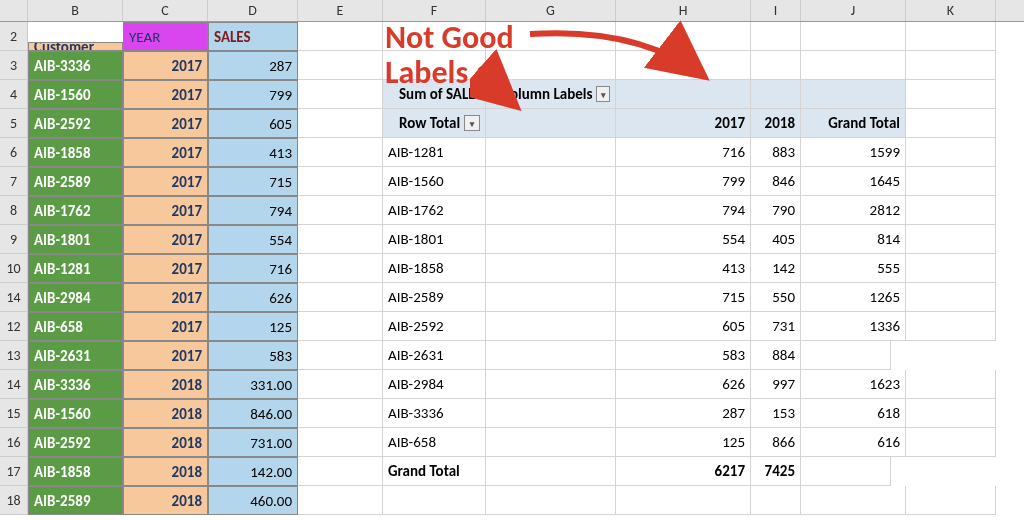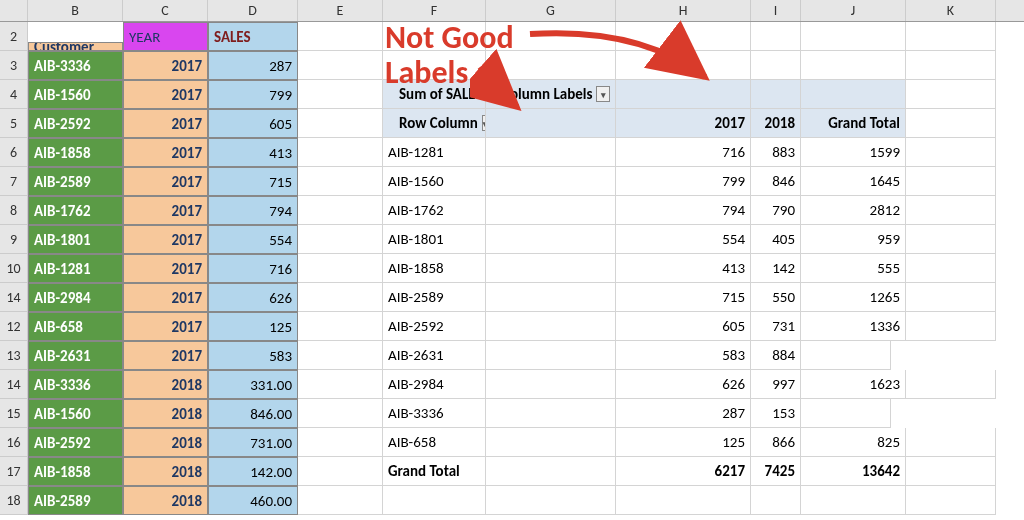--- a/index.html
+++ b/index.html
@@ -131,21 +131,21 @@
         <div class="cell cI pv-hdr"></div>
         <div class="cell cJ pv-hdr"></div>
         <div class="cell cK"></div>
       </div>
       <div class="row">
         <div class="cell cB cust-cell">AIB-2592</div>
         <div class="cell cC year-cell">2017</div>
         <div class="cell cD sales-cell">605</div>
         <div class="cell cE"></div>
         <div class="cell cF pv-hdr">
-          <span>Row Column</span>
+          <span>Row Total</span>
           <span class="dropdown">▾</span>
         </div>
         <div class="cell cG pv-hdr"></div>
         <div class="cell cH pv-hdr pv-num">2017</div>
         <div class="cell cI pv-hdr pv-num">2018</div>
         <div class="cell cJ pv-hdr pv-num">Grand Total</div>
         <div class="cell cK"></div>
       </div>
       <div class="row">
         <div class="cell cB cust-cell">AIB-1858</div>
@@ -185,21 +185,21 @@
       </div>
       <div class="row">
         <div class="cell cB cust-cell">AIB-1801</div>
         <div class="cell cC year-cell">2017</div>
         <div class="cell cD sales-cell">554</div>
         <div class="cell cE"></div>
         <div class="cell cF">AIB-1801</div>
         <div class="cell cG"></div>
         <div class="cell cH pv-num">554</div>
         <div class="cell cI pv-num">405</div>
-        <div class="cell cJ pv-num">959</div>
+        <div class="cell cJ pv-num">814</div>
         <div class="cell cK"></div>
       </div>
       <div class="row">
         <div class="cell cB cust-cell">AIB-1281</div>
         <div class="cell cC year-cell">2017</div>
         <div class="cell cD sales-cell">716</div>
         <div class="cell cE"></div>
         <div class="cell cF">AIB-1858</div>
         <div class="cell cG"></div>
         <div class="cell cH pv-num">413</div>
@@ -256,44 +256,44 @@
       </div>
       <div class="row">
         <div class="cell cB cust-cell">AIB-1560</div>
         <div class="cell cC year-cell">2018</div>
         <div class="cell cD sales-cell">846.00</div>
         <div class="cell cE"></div>
         <div class="cell cF">AIB-3336</div>
         <div class="cell cG"></div>
         <div class="cell cH pv-num">287</div>
         <div class="cell cI pv-num">153</div>
+        <div class="cell cJ pv-num">618</div>
         <div class="cell cK"></div>
       </div>
       <div class="row">
         <div class="cell cB cust-cell">AIB-2592</div>
         <div class="cell cC year-cell">2018</div>
         <div class="cell cD sales-cell">731.00</div>
         <div class="cell cE"></div>
         <div class="cell cF">AIB-658</div>
         <div class="cell cG"></div>
         <div class="cell cH pv-num">125</div>
         <div class="cell cI pv-num">866</div>
-        <div class="cell cJ pv-num">825</div>
+        <div class="cell cJ pv-num">616</div>
         <div class="cell cK"></div>
       </div>
       <div class="row">
         <div class="cell cB cust-cell">AIB-1858</div>
         <div class="cell cC year-cell">2018</div>
         <div class="cell cD sales-cell">142.00</div>
         <div class="cell cE"></div>
         <div class="cell cF pv-gt">Grand Total</div>
         <div class="cell cG pv-gt"></div>
         <div class="cell cH pv-gt pv-num">6217</div>
         <div class="cell cI pv-gt pv-num">7425</div>
-        <div class="cell cJ pv-gt pv-num">13642</div>
         <div class="cell cK"></div>
       </div>
       <div class="row">
         <div class="cell cB cust-cell">AIB-2589</div>
         <div class="cell cC year-cell">2018</div>
         <div class="cell cD sales-cell">460.00</div>
         <div class="cell cE"></div>
         <div class="cell cF"></div>
         <div class="cell cG"></div>
         <div class="cell cH"></div>

